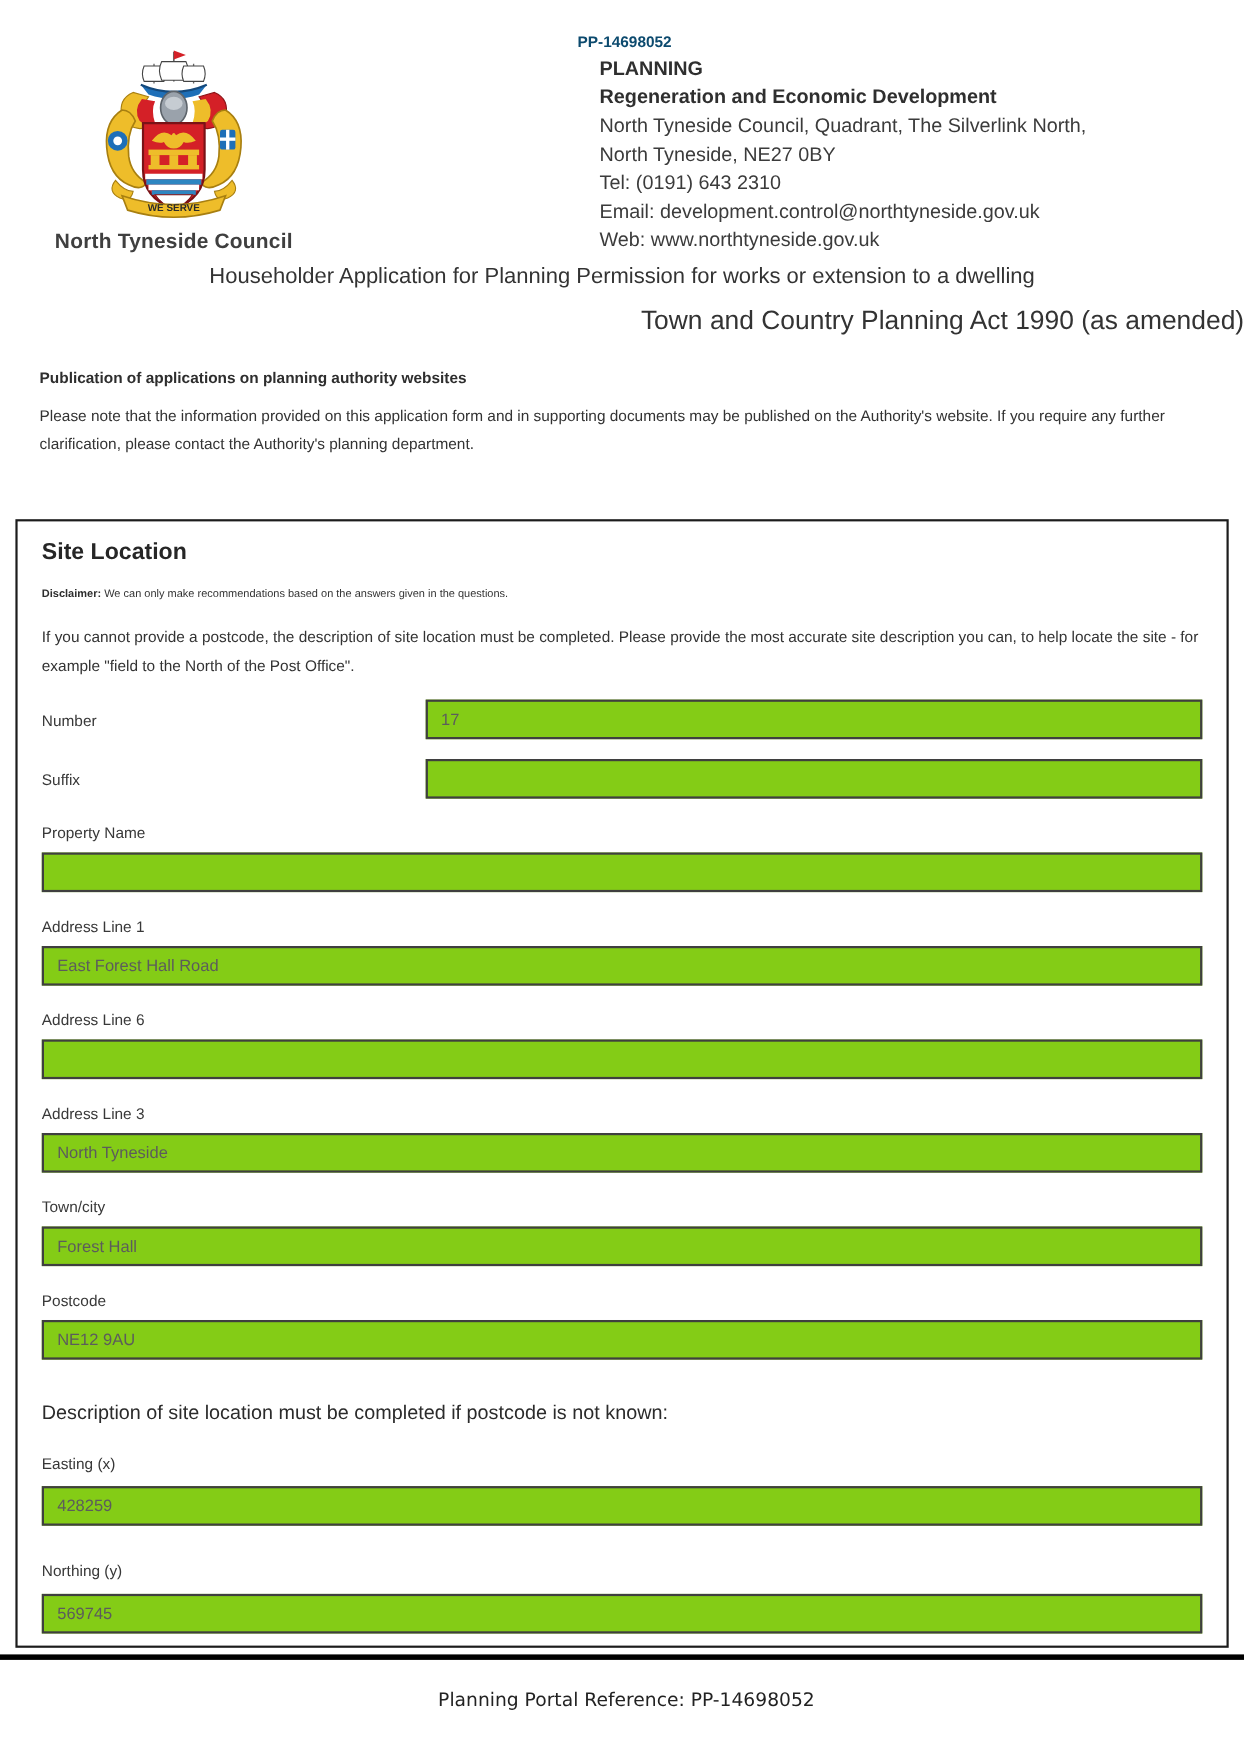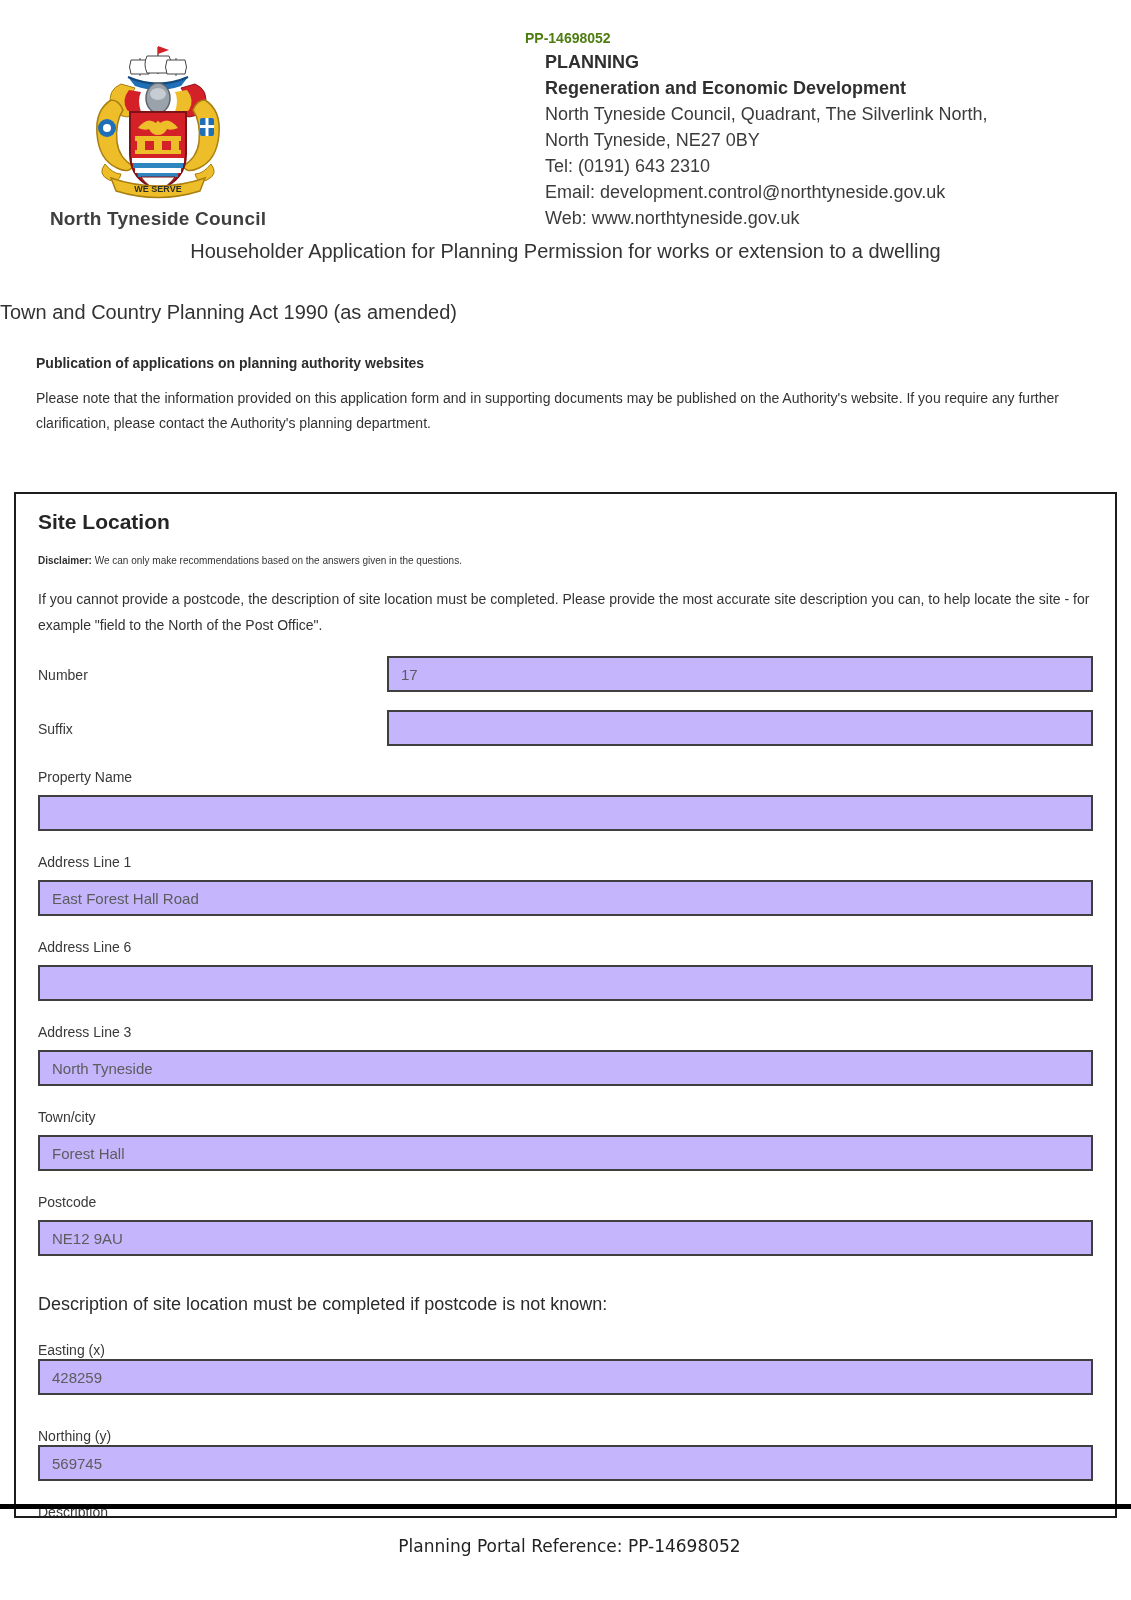--- a/index.html
+++ b/index.html
@@ -5,56 +5,56 @@
   * { margin: 0; padding: 0; box-sizing: border-box; }
   html, body { background: #ffffff; }
   body { font-family: "Liberation Sans", sans-serif; color: #333; }
   #page { position: relative; width: 1131px; height: 1600px; background: #fff; overflow: hidden; margin: 0 auto; }
 
   
   .page-header { position: relative; height: 232px; }
   .logo-block { position: absolute; left: 48px; top: 44px; width: 220px; text-align: center; }
   .logo-caption { margin-top: 4px; font-size: 19px; font-weight: bold; color: #3f3f3f; letter-spacing: 0.2px; }
   .contact-block { position: absolute; left: 505px; top: 30px; }
-  .app-ref { font-size: 14px; font-weight: bold; color: #4d7c0f; padding-left: 20px; }
+  .app-ref { font-size: 14px; font-weight: bold; color: #0c4a6e; padding-left: 20px; }
   .contact-details { margin-left: 40px; margin-top: 3px; font-size: 18px; line-height: 26px; color: #3b3b3b; }
   .contact-details .b { font-weight: bold; color: #2f2f2f; }
 
   
   .main-title { margin-top: 6px; text-align: center; font-size: 20px; font-weight: normal; color: #333; line-height: 26px; }
-  .act-title  { margin-top: 35px; text-align: left; font-size: 20px; font-weight: normal; color: #333; line-height: 26px; }
+  .act-title  { margin-top: 15px; text-align: right; font-size: 24px; font-weight: normal; color: #333; line-height: 26px; }
 
   .pub-heading { margin: 30px 40px 0 36px; font-size: 14px; font-weight: bold; color: #2e2e2e; line-height: 17px; }
   .pub-body    { margin: 14px 40px 0 36px; font-size: 14px; color: #333; line-height: 24.5px; }
 
   
   .section-box { margin: 57px 14px 0 14px; height: 1026px; overflow: hidden;
                  border: 2px solid #1c1c1c; padding: 0 22px; background: #fff; }
   .section-heading { margin-top: 16px; font-size: 21px; font-weight: bold; color: #262626; }
   .disclaimer { margin-top: 17px; font-size: 10px; color: #333; line-height: 20px; }
   .disclaimer .b { font-weight: bold; color: #2e2e2e; }
   .instructions { margin-top: 16px; font-size: 14px; color: #333; line-height: 25.5px; }
 
   .f-label { font-size: 14px; color: #383838; line-height: 18px; }
-  .f-input { display: block; width: 100%; height: 36px; border: 2px solid #3f3f3f; background: #c4b5fd;
+  .f-input { display: block; width: 100%; height: 36px; border: 2px solid #3f3f3f; background: #84cc16;
              padding: 0 12px; font-family: inherit; font-size: 15px; color: #5c5c5c; outline: none; }
   textarea.f-input { height: 90px; resize: none; padding-top: 8px; }
 
   .row-inline { display: flex; align-items: flex-start; margin-top: 18px; justify-content: flex-end; }
   .row-inline:first-of-type { margin-top: 18px; }
   .row-inline .f-label { flex: 0 0 349px; padding-top: 10px; }
   .row-inline .f-input { flex: 1; }
 
   .group { margin-top: 22px; }
   .group .f-input { margin-top: 9px; }
 
   .desc-heading { margin-top: 38px; font-size: 18px; font-weight: normal; color: #2b2b2b; }
   .coord-row { display: flex; gap: 32px; margin-top: 26px; flex-direction: column; }
   .coord-col { flex: 1; }
-  .coord-col .f-input { margin-top: 0; }
+  .coord-col .f-input { margin-top: 12px; }
 
   
   .page-divider { position: absolute; left: 0; top: 1504px; width: 1131px; height: 5px; background: #000; }
   .footer-ref { position: absolute; left: 4px; top: 1536px; width: 1131px; text-align: center;
                 font-family: "DejaVu Sans", sans-serif; font-size: 17px; color: #222; }
 </style>
 </head>
 <body>
 
 <div id="page">

